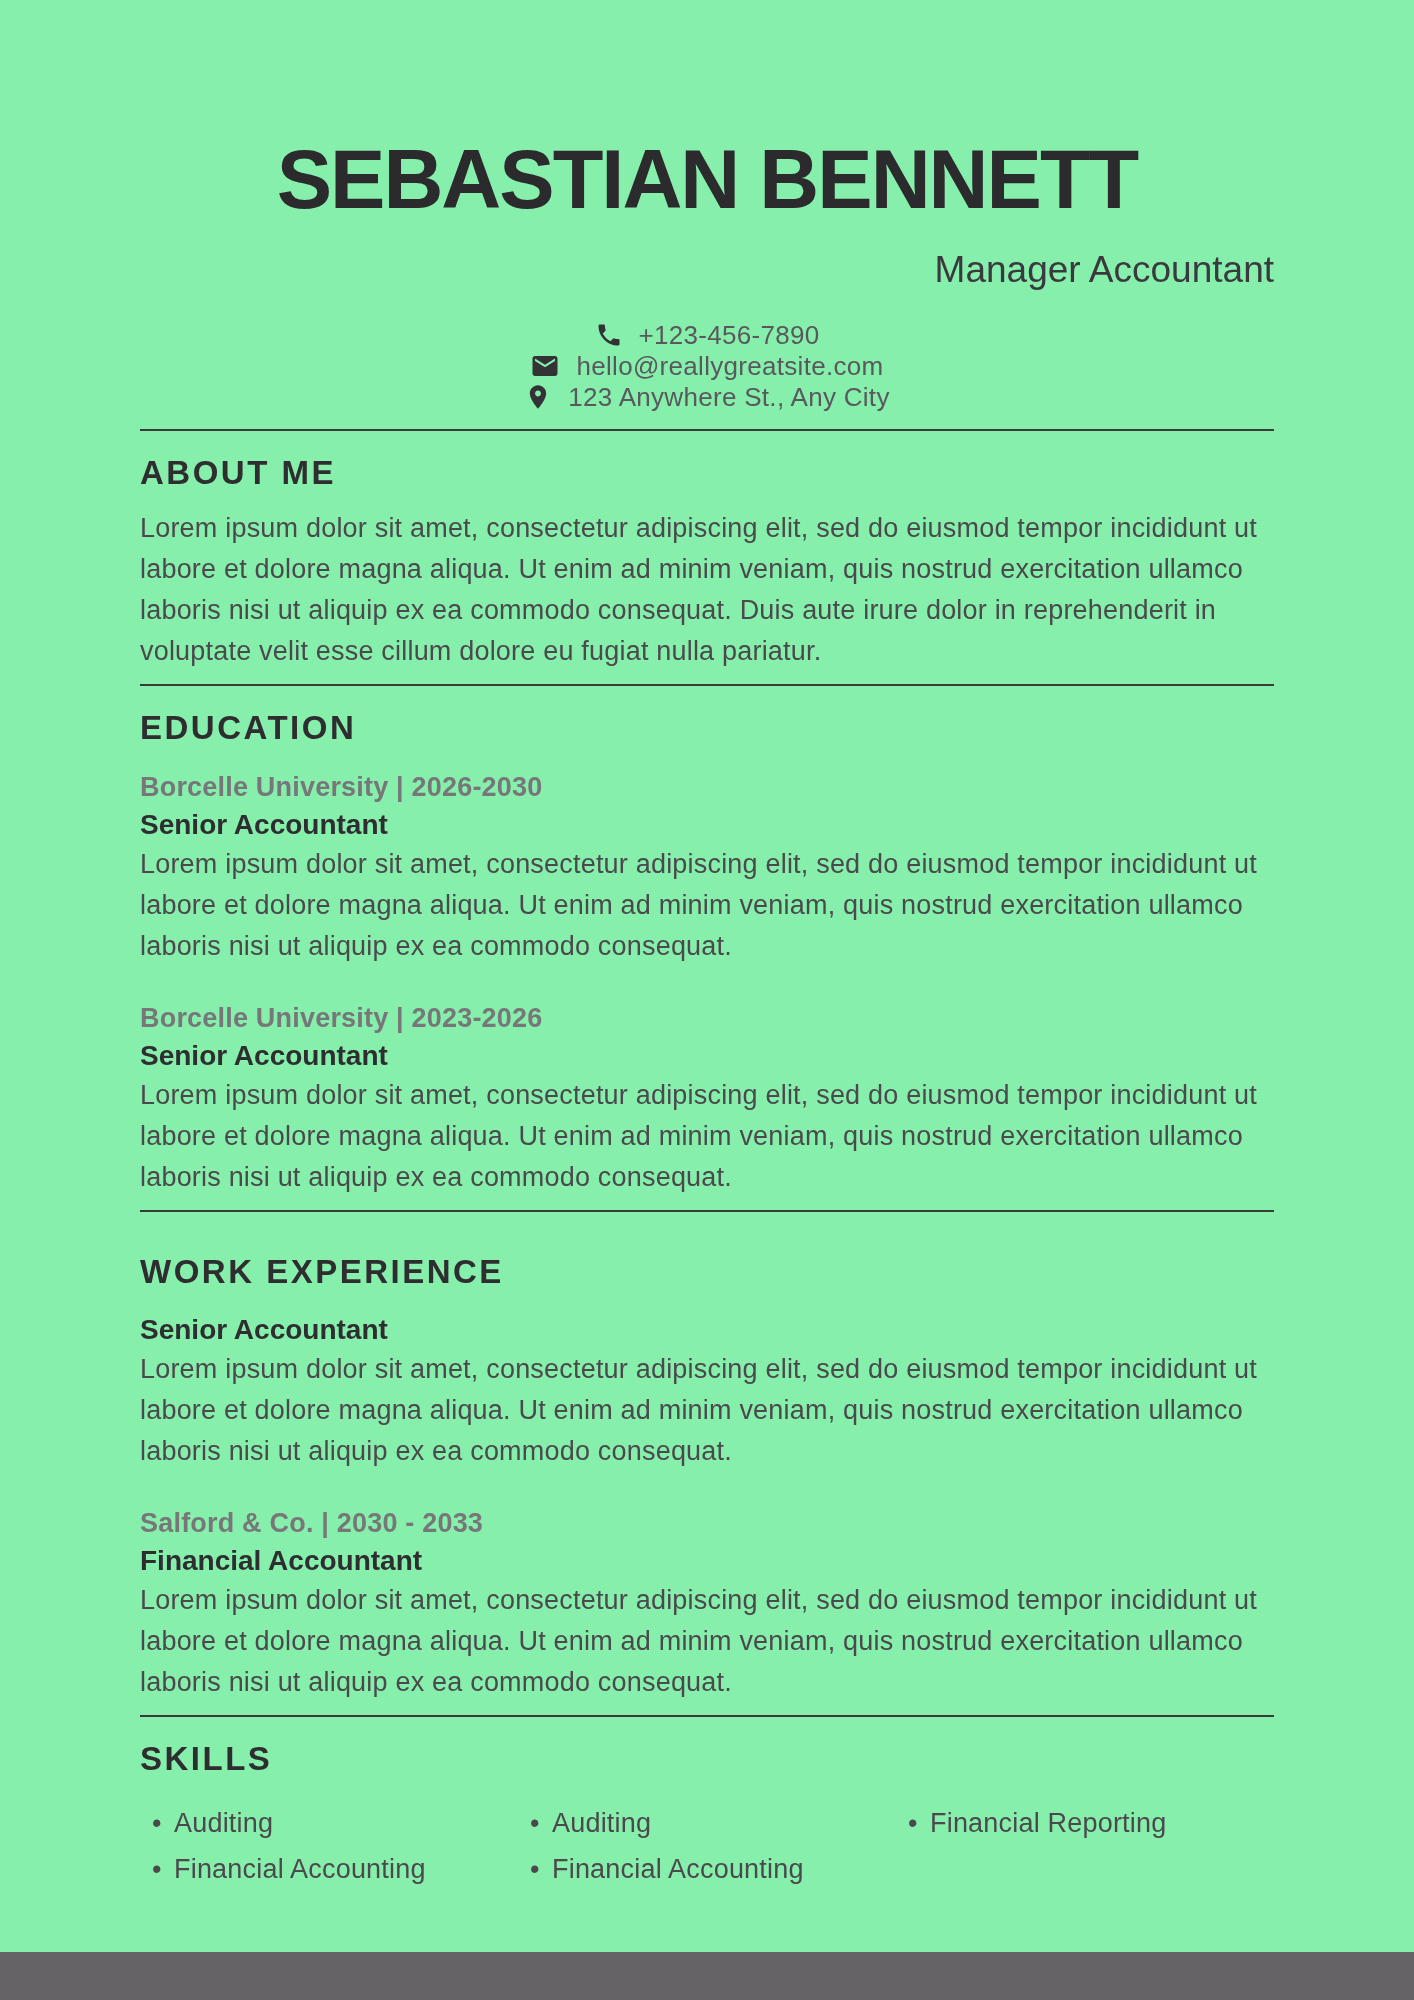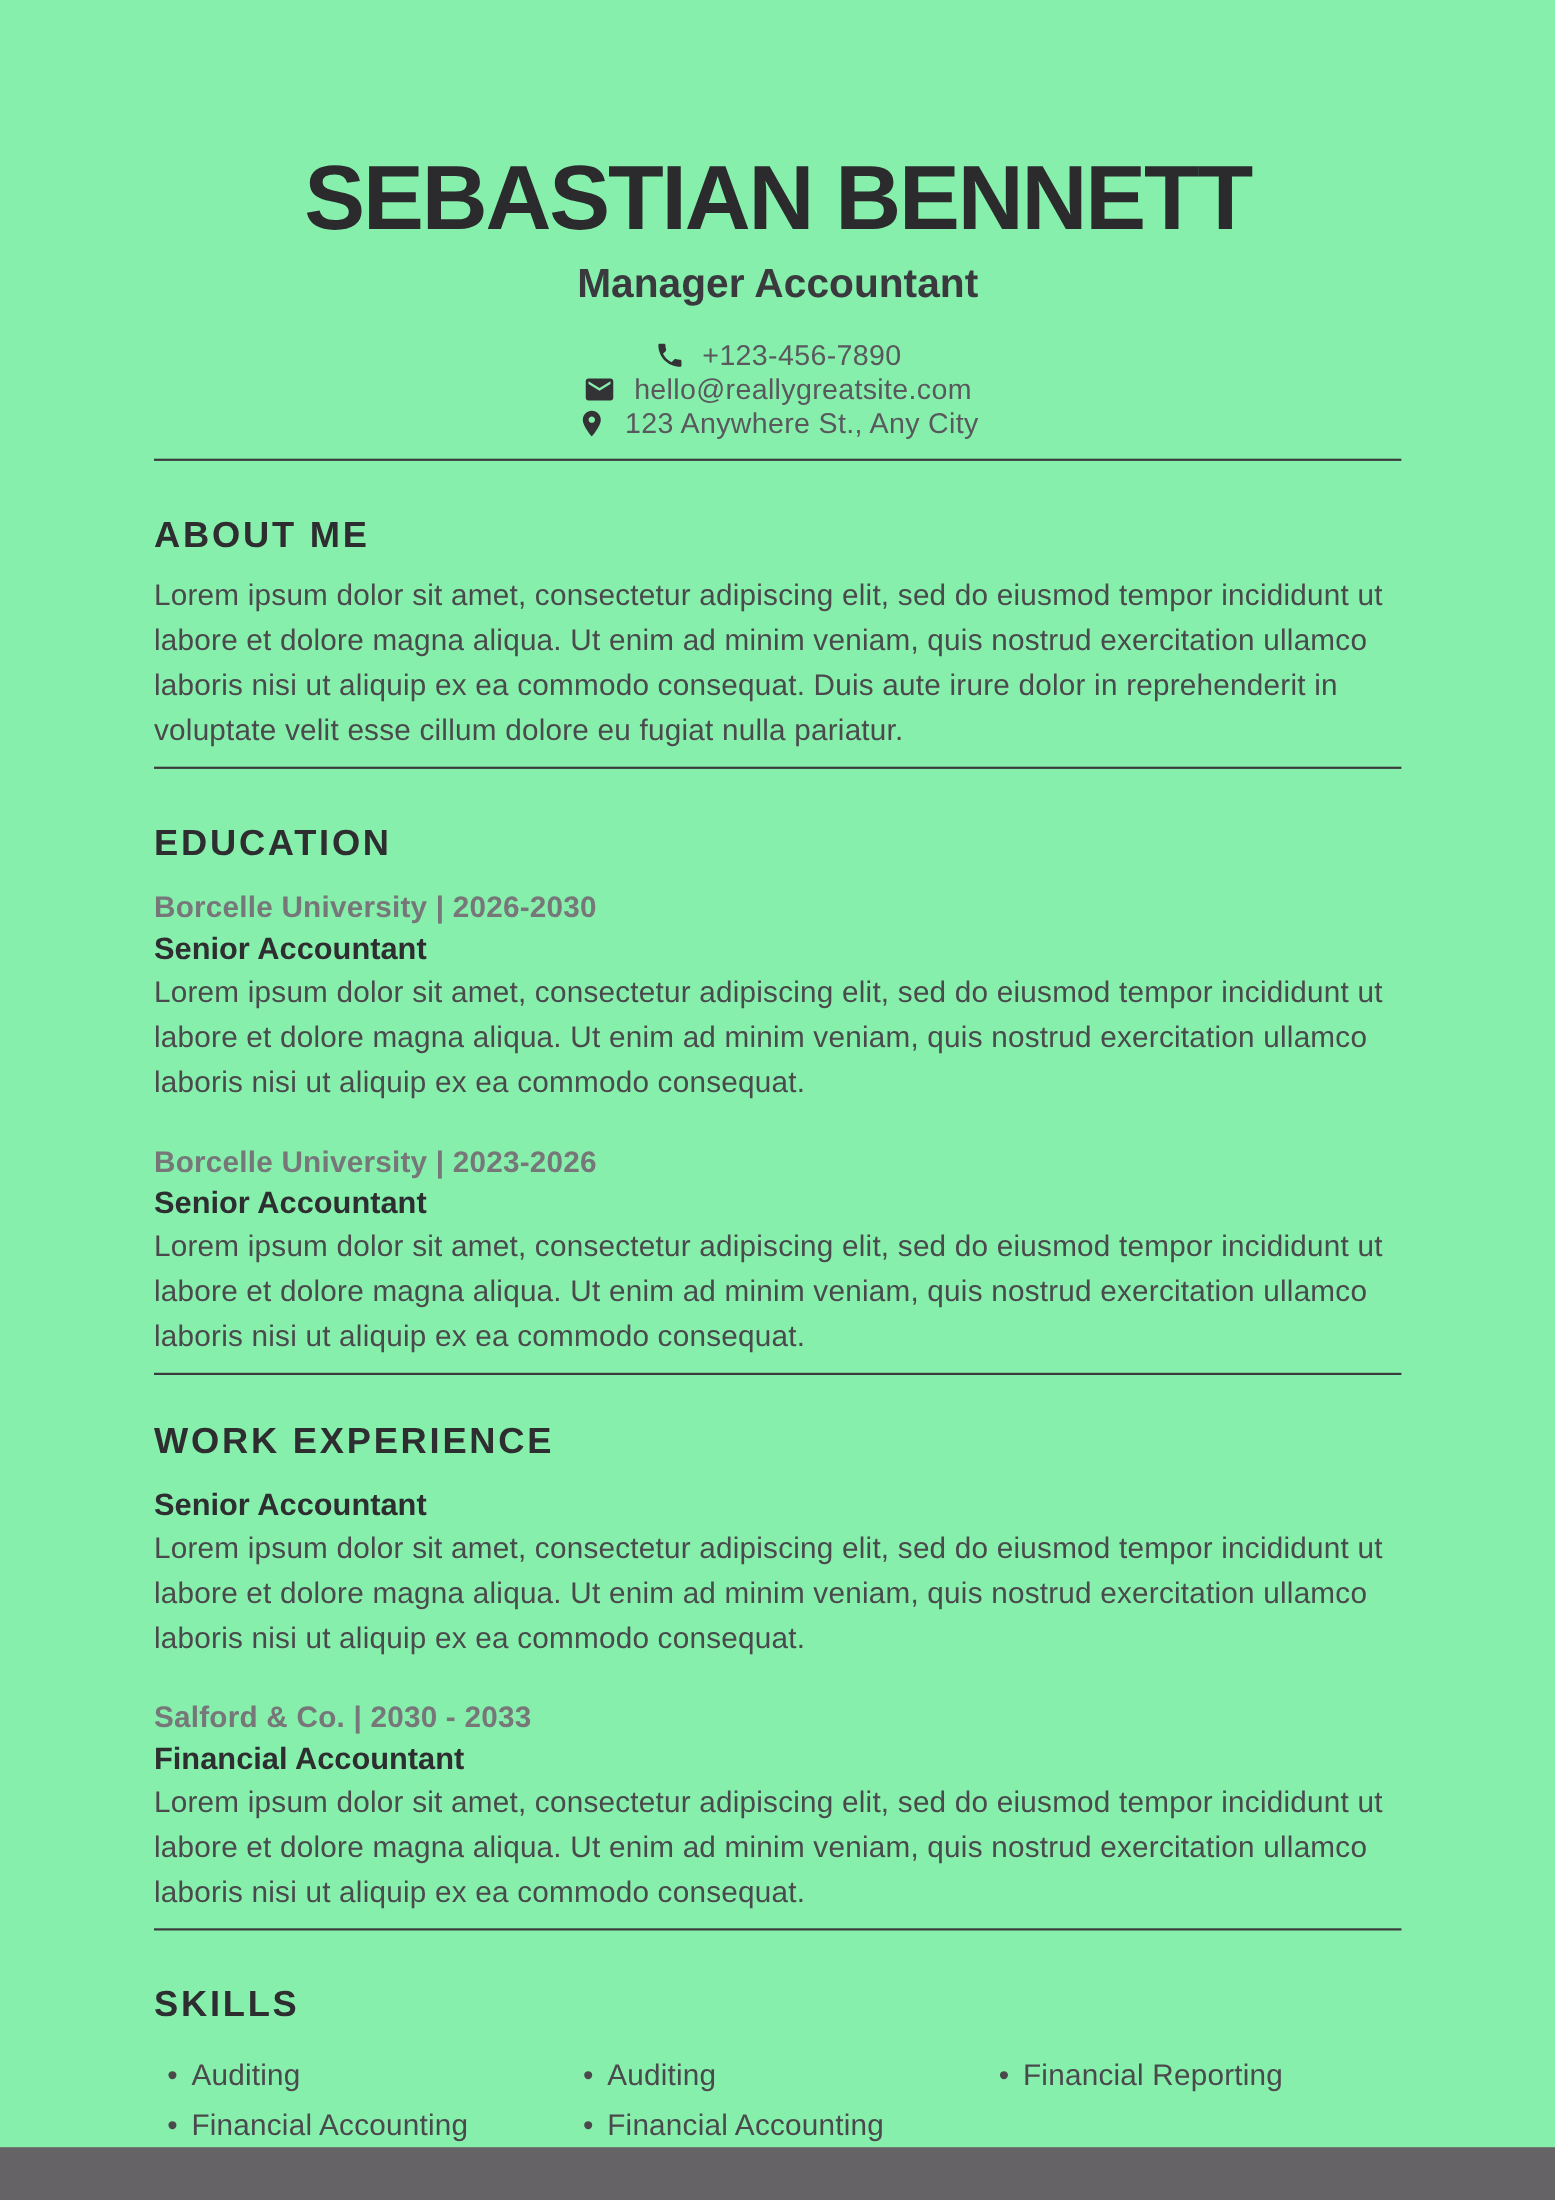--- a/index.html
+++ b/index.html
@@ -23,26 +23,26 @@
   .name {
     font-size: 83px;
     font-weight: 800;
     letter-spacing: -2px;
     line-height: 1.0;
     color: #2b2b2e;
     text-align: center;
     white-space: nowrap;
   }
   .job-title {
-    margin-top: 16px;
+    margin-top: 28px;
     font-size: 37px;
-    font-weight: 700;
+    font-weight: 400;
     line-height: 1.15;
     color: #3a3a3e;
-    text-align: center;
+    text-align: right;
   }
 
   
   .contact-row {
     margin-top: 28px;
     display: flex;
     justify-content: space-between;
     align-items: center;
     flex-direction: column;
   }
@@ -62,21 +62,21 @@
   
   .divider {
     border: none;
     border-top: 2px solid #3b3b3b;
     margin-top: 16px;
   }
   .divider.d2 { margin-top: 12px; }
 
   
   .section-heading {
-    margin-top: 47px;
+    margin-top: 22px;
     font-size: 33px;
     font-weight: 800;
     letter-spacing: 2.5px;
     line-height: 1.2;
     color: #2e2e30;
   }
   .section-heading.work { margin-top: 40px; }
 
   .body-text {
     margin-top: 16px;

